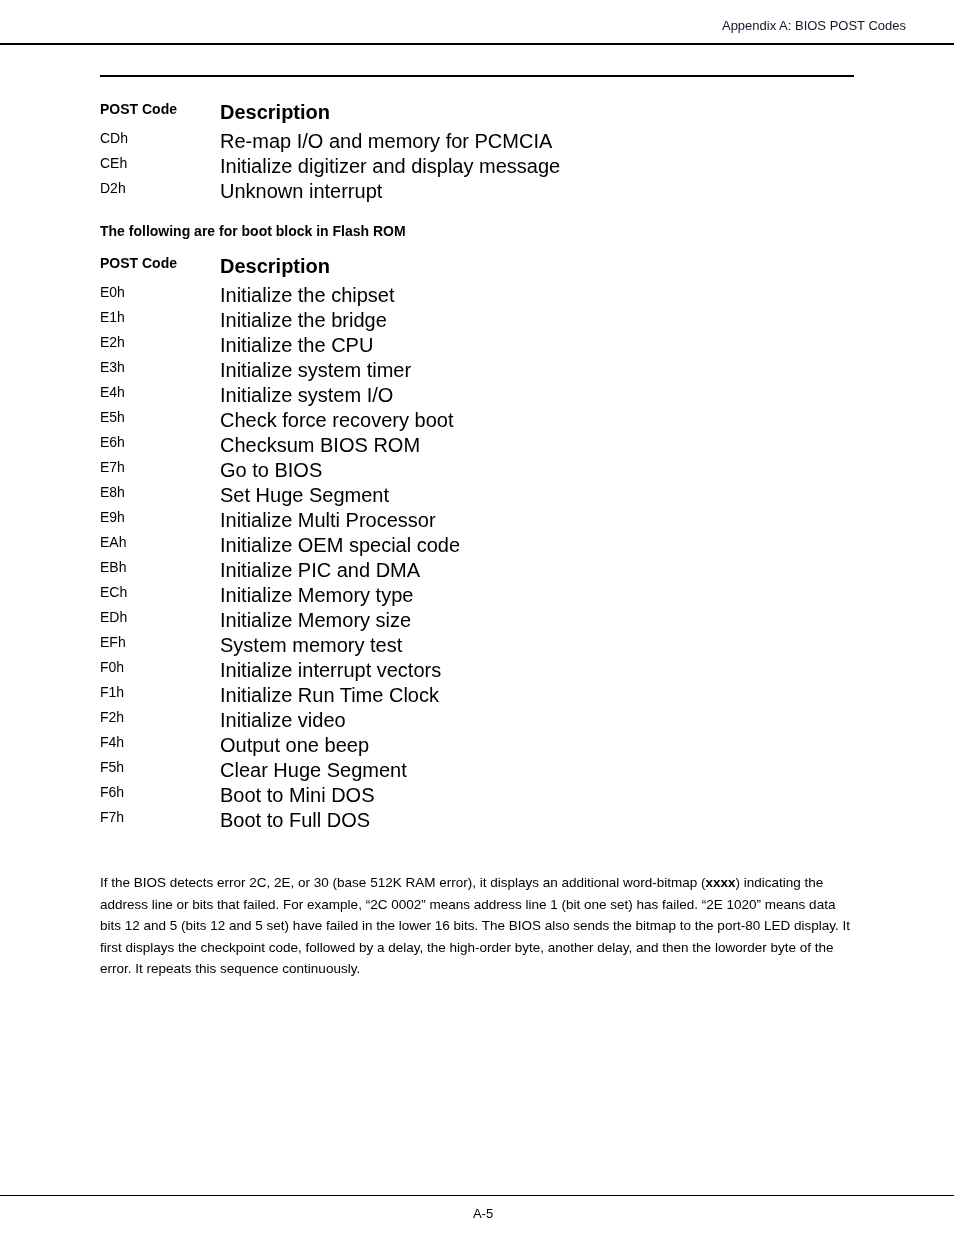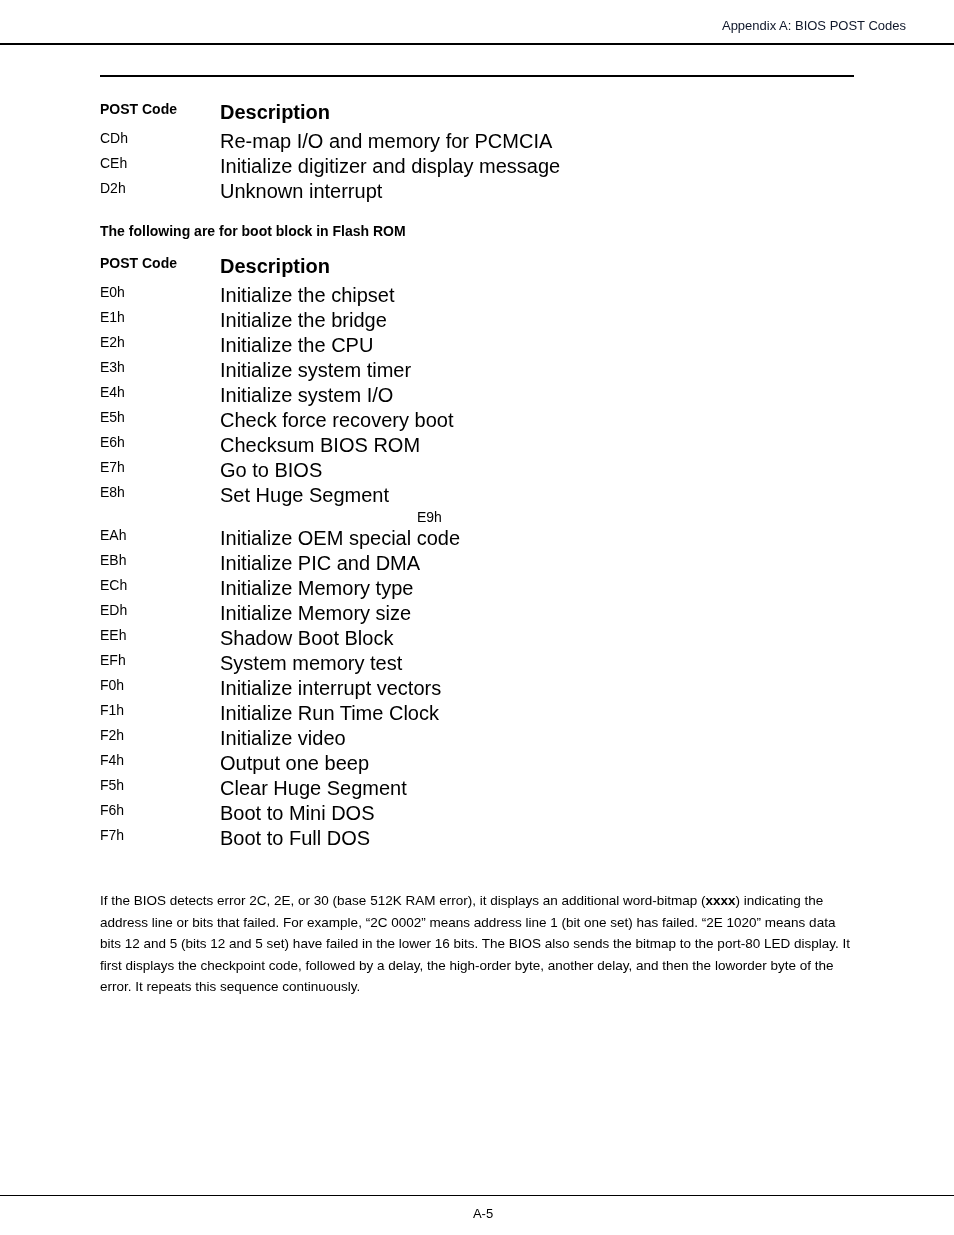--- a/index.html
+++ b/index.html
@@ -53,21 +53,20 @@
 
     .col-desc {
       flex: 1;
       font-weight: bold;
       font-size: 20px;
     }
 
     .data-row {
       display: flex;
       margin-bottom: 2px;
-      justify-content: center;
     }
 
     .data-row .col-code {
       font-weight: normal;
     }
 
     .data-row .col-desc {
       font-weight: normal;
     }
 
@@ -166,40 +165,37 @@
         <div class="data-row">
           <span class="col-code">E7h</span>
           <span class="col-desc">Go to BIOS</span>
         </div>
         <div class="data-row">
           <span class="col-code">E8h</span>
           <span class="col-desc">Set Huge Segment</span>
         </div>
         <div class="data-row">
           <span class="col-code">E9h</span>
+          <span class="col-desc">Initialize Multi Processor</span>
         </div>
         <div class="data-row">
           <span class="col-code">EAh</span>
           <span class="col-desc">Initialize OEM special code</span>
         </div>
         <div class="data-row">
           <span class="col-code">EBh</span>
           <span class="col-desc">Initialize PIC and DMA</span>
         </div>
         <div class="data-row">
           <span class="col-code">ECh</span>
           <span class="col-desc">Initialize Memory type</span>
         </div>
         <div class="data-row">
           <span class="col-code">EDh</span>
           <span class="col-desc">Initialize Memory size</span>
-        </div>
-        <div class="data-row">
-          <span class="col-code">EEh</span>
-          <span class="col-desc">Shadow Boot Block</span>
         </div>
         <div class="data-row">
           <span class="col-code">EFh</span>
           <span class="col-desc">System memory test</span>
         </div>
         <div class="data-row">
           <span class="col-code">F0h</span>
           <span class="col-desc">Initialize interrupt vectors</span>
         </div>
         <div class="data-row">

